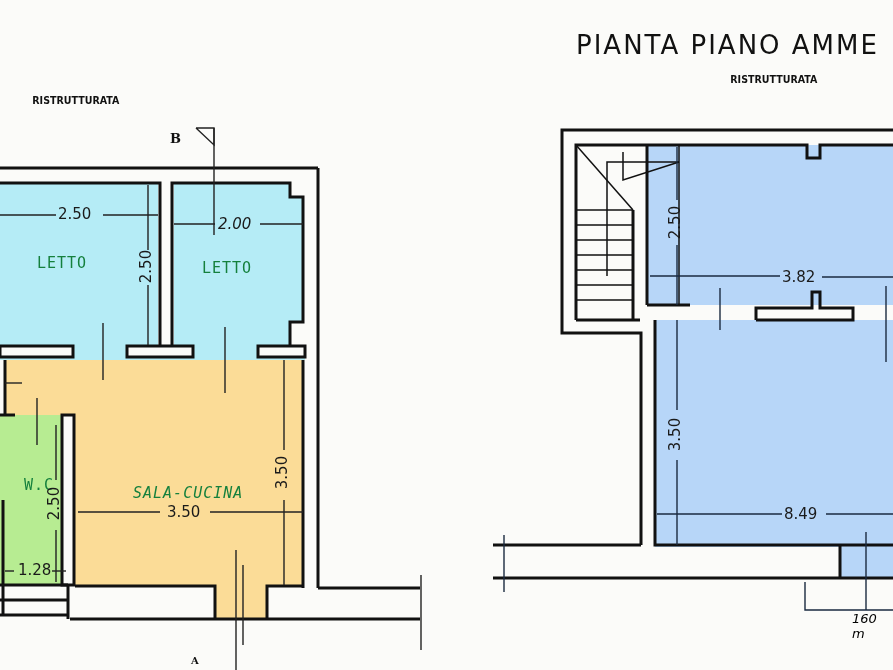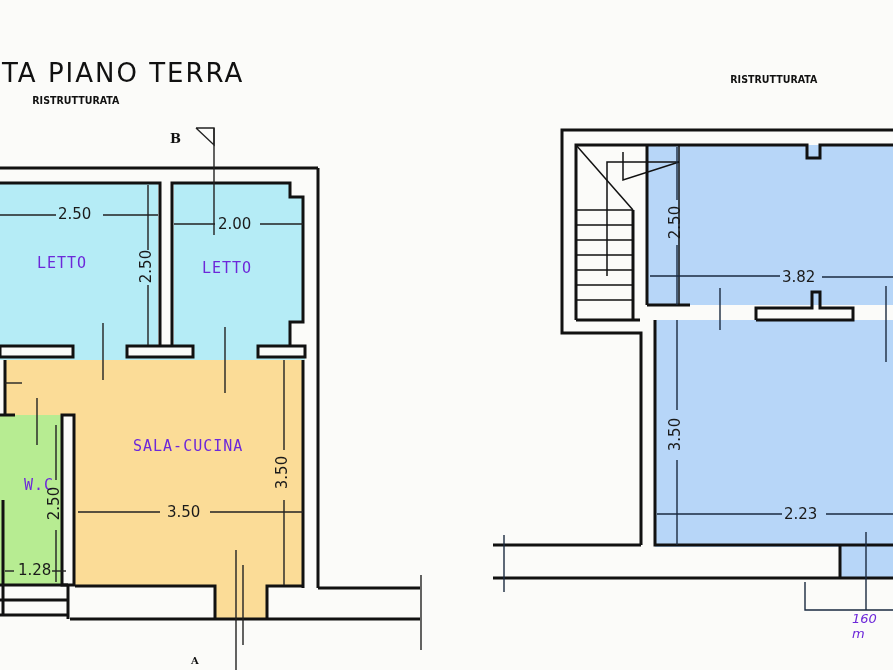--- a/index.html
+++ b/index.html
@@ -5,26 +5,26 @@
   html, body { margin: 0; padding: 0; background: #fbfbf9; }
   body { width: 893px; height: 670px; overflow: hidden; position: relative;
          font-family: "DejaVu Sans Mono", "Liberation Mono", monospace; }
   .sheet { position: absolute; left: 0; top: 0; width: 893px; height: 670px; background: #fbfbf9; }
   svg { position: absolute; left: 0; top: 0; }
   .title { position: absolute; font-family: "DejaVu Sans", "Liberation Sans", sans-serif;
            font-size: 26px; letter-spacing: 2px; color: #111; white-space: nowrap; font-weight: 400; }
   .subtitle { position: absolute; font-family: "DejaVu Sans", "Liberation Sans", sans-serif;
               font-size: 10px; font-weight: 700; color: #111; letter-spacing: 0px; white-space: nowrap; transform: scaleX(0.95); }
   .lbl { position: absolute; font-family: "DejaVu Sans Mono", "Liberation Mono", monospace;
-         font-size: 15px; color: #6d28d9; white-space: nowrap; letter-spacing: 1px; }
+         font-size: 15px; color: #15803d; white-space: nowrap; letter-spacing: 1px; }
   .dim { position: absolute; font-family: "DejaVu Sans", "Liberation Sans", sans-serif;
          font-size: 15px; color: #1a1a1a; white-space: nowrap; line-height: 15px; }
   .dim.v { transform: rotate(-90deg); transform-origin: center center; }
   .mark { position: absolute; font-family: "DejaVu Serif", "Liberation Serif", serif; font-size: 13px; font-weight: 700; color: #111; }
-  .hand { position: absolute; font-family: "DejaVu Sans", "Liberation Sans", sans-serif; font-style: italic; font-size: 13px; color: #6d28d9; }
+  .hand { position: absolute; font-family: "DejaVu Sans", "Liberation Sans", sans-serif; font-style: italic; font-size: 13px; color: #000000; }
 </style>
 </head>
 <body>
 
 <div class="sheet">
 
   <svg width="893" height="670" viewBox="0 0 893 670">
 
     <g>
 
@@ -149,38 +149,38 @@
         <line x1="677" y1="460" x2="677" y2="545"></line>
         <line x1="657" y1="514" x2="782" y2="514"></line>
         <line x1="826" y1="514" x2="893" y2="514"></line>
         <line x1="866" y1="532" x2="866" y2="610"></line>
         <polyline points="805,582 805,610 893,610"></polyline>
         <line x1="504" y1="535" x2="504" y2="592"></line>
       </g>
     </g>
   </svg>
 
-  <div class="title" style="left:2px; top:58px;">TA PIANO TERRA</div>
   <div class="subtitle" style="left:30px; top:95px;">RISTRUTTURATA</div>
+  <div class="title" style="left:576px; top:30px;">PIANTA PIANO AMME</div>
   <div class="subtitle" style="left:728px; top:74px;">RISTRUTTURATA</div>
 
   <div class="mark" style="left:170px; top:131px;">B</div>
   <div class="mark" style="left:191px; top:655px; font-size:10px;">A</div>
 
   <div class="lbl" style="left:37px; top:254px;">LETTO</div>
   <div class="lbl" style="left:202px; top:259px;">LETTO</div>
-  <div class="lbl" style="left:133px; top:437px;">SALA-CUCINA</div>
+  <div class="lbl" style="left:133px; top:484px;font-style:italic;">SALA-CUCINA</div>
   <div class="lbl" style="left:24px; top:476px;">W.C</div>
 
   <div class="dim" style="left:58px; top:207px;">2.50</div>
   <div class="dim v" style="left:130px; top:259px;">2.50</div>
-  <div class="dim" style="left:218px; top:217px;">2.00</div>
+  <div class="dim" style="left:218px; top:217px;font-style:italic;">2.00</div>
   <div class="dim" style="left:167px; top:505px;">3.50</div>
   <div class="dim v" style="left:266px; top:465px;">3.50</div>
   <div class="dim v" style="left:38px; top:496px;">2.50</div>
   <div class="dim" style="left:18px; top:563px;">1.28</div>
 
   <div class="dim v" style="left:659px; top:215px;">2.50</div>
   <div class="dim" style="left:782px; top:270px;">3.82</div>
   <div class="dim v" style="left:659px; top:427px;">3.50</div>
-  <div class="dim" style="left:784px; top:507px;">2.23</div>
+  <div class="dim" style="left:784px; top:507px;">8.49</div>
   <div class="hand" style="left:852px; top:611px;">160 m</div>
 </div>
 
 </body></html>

